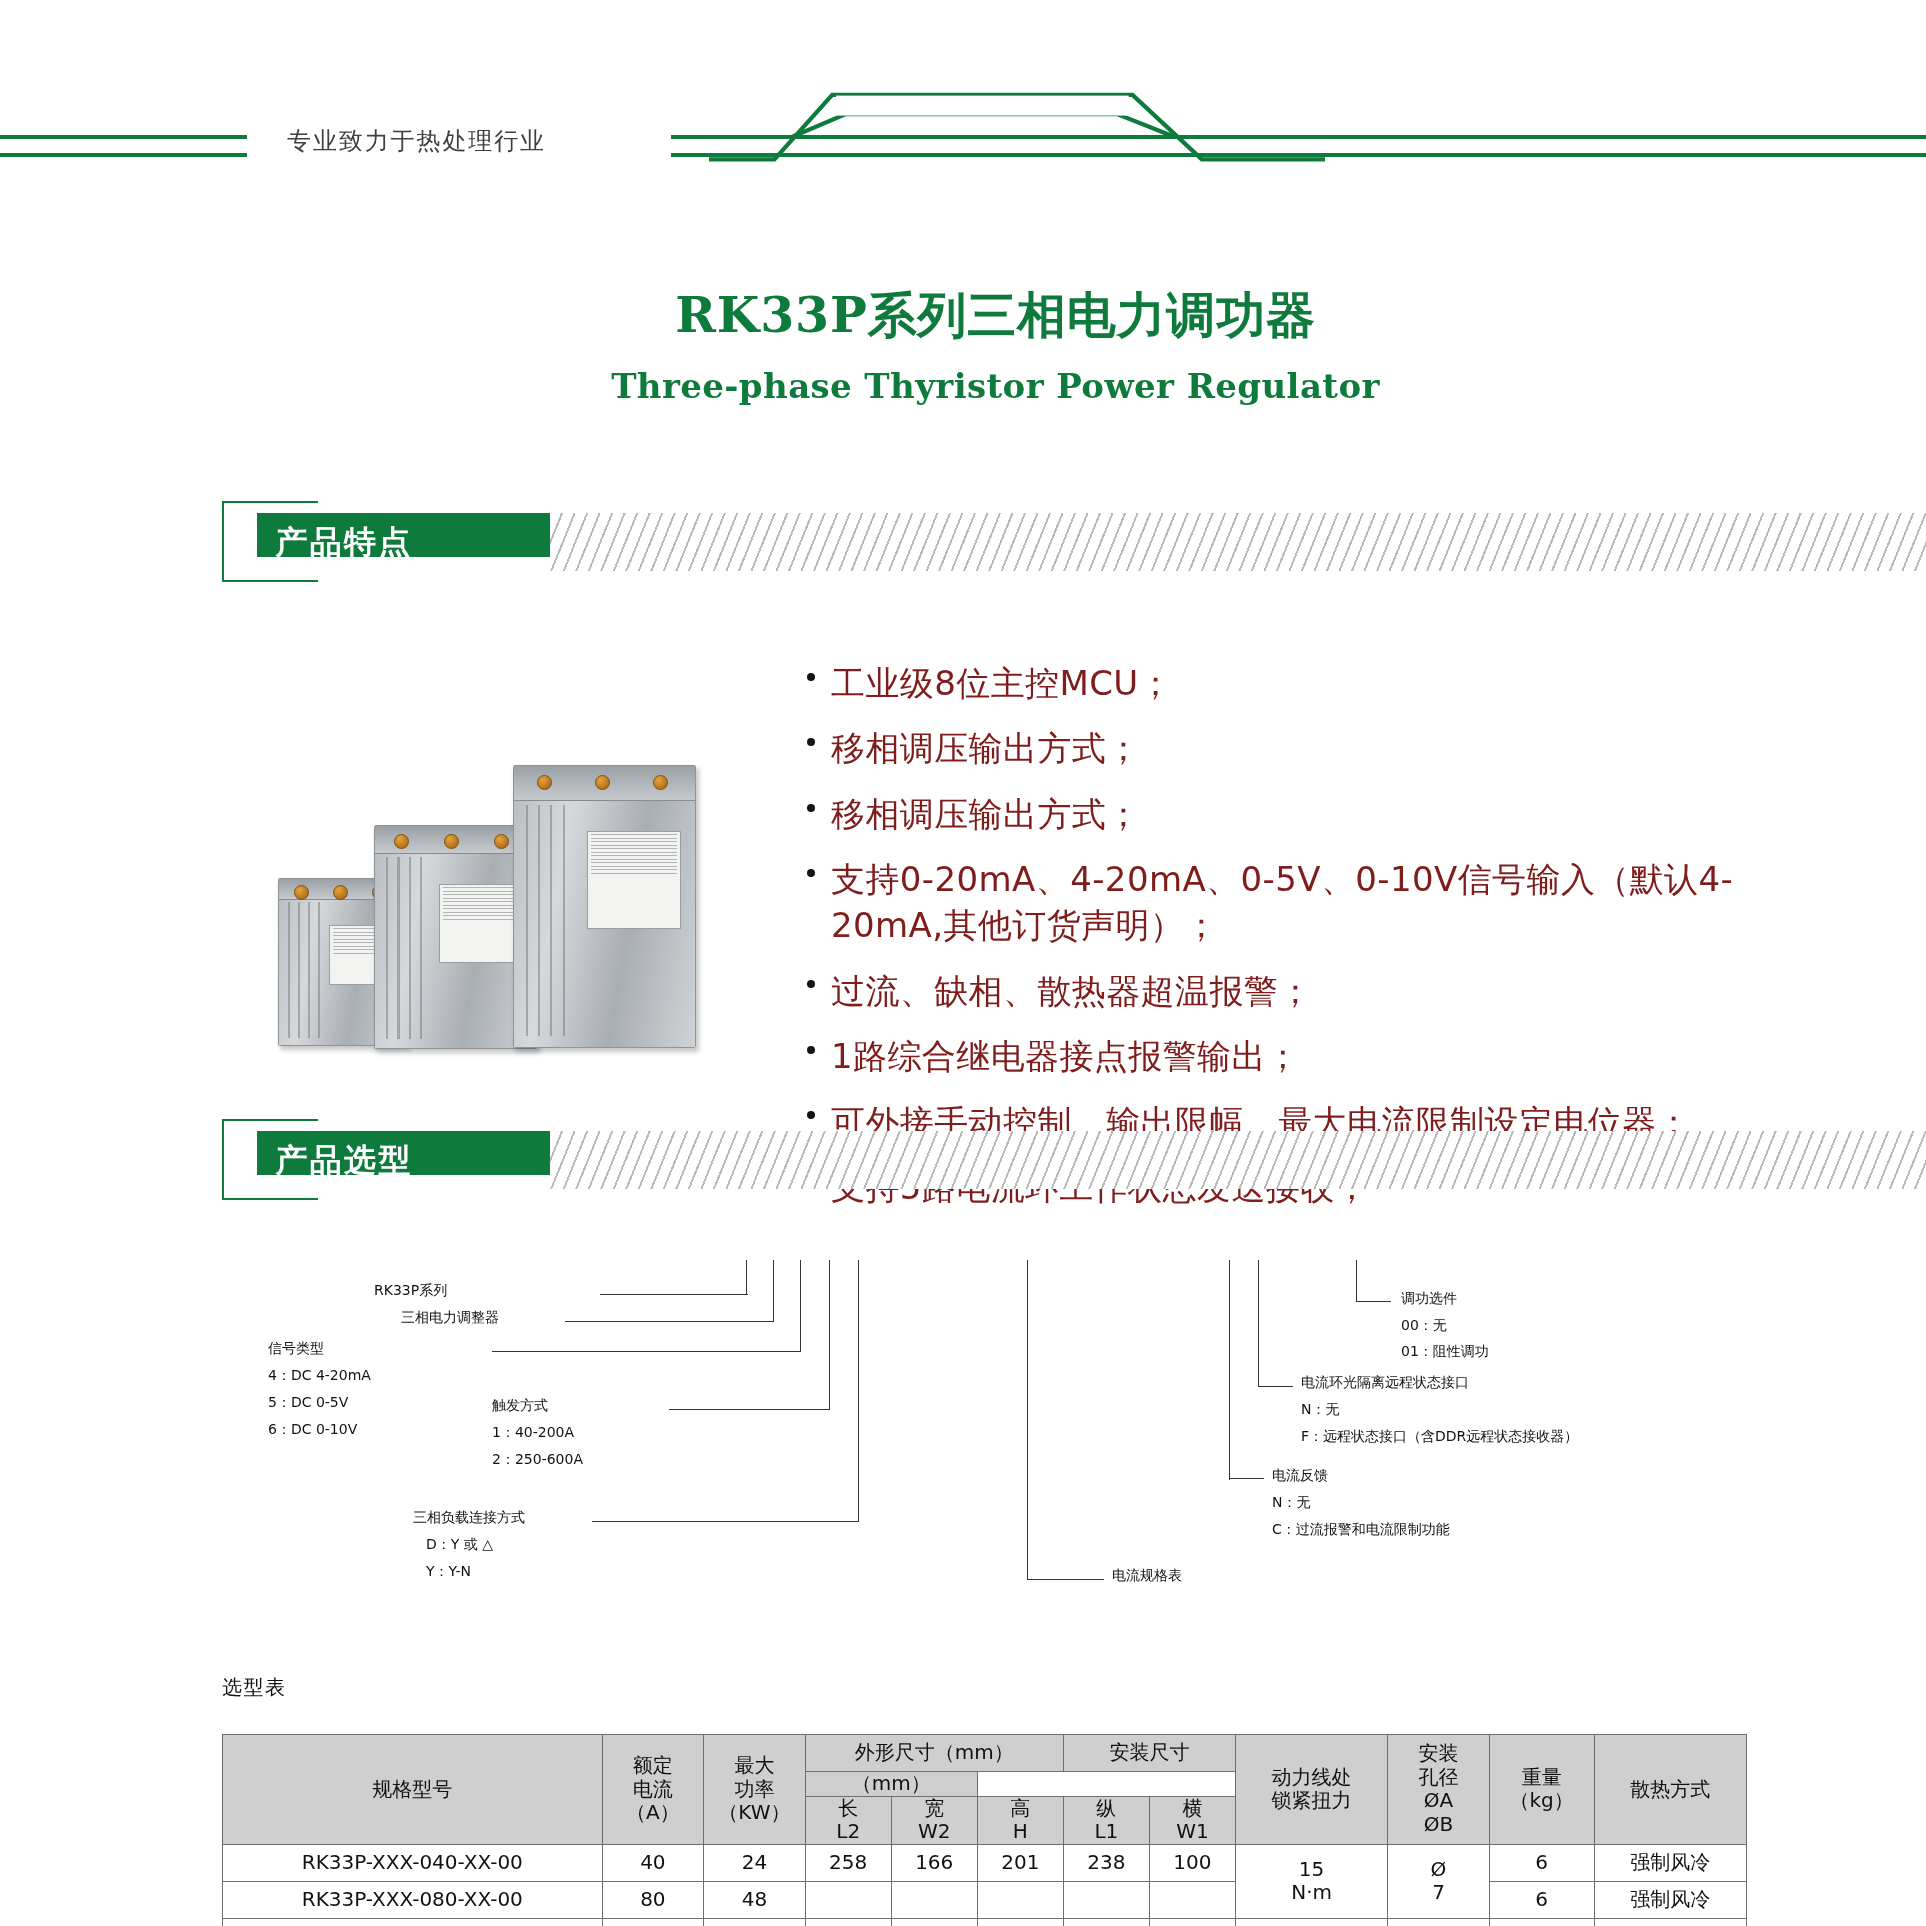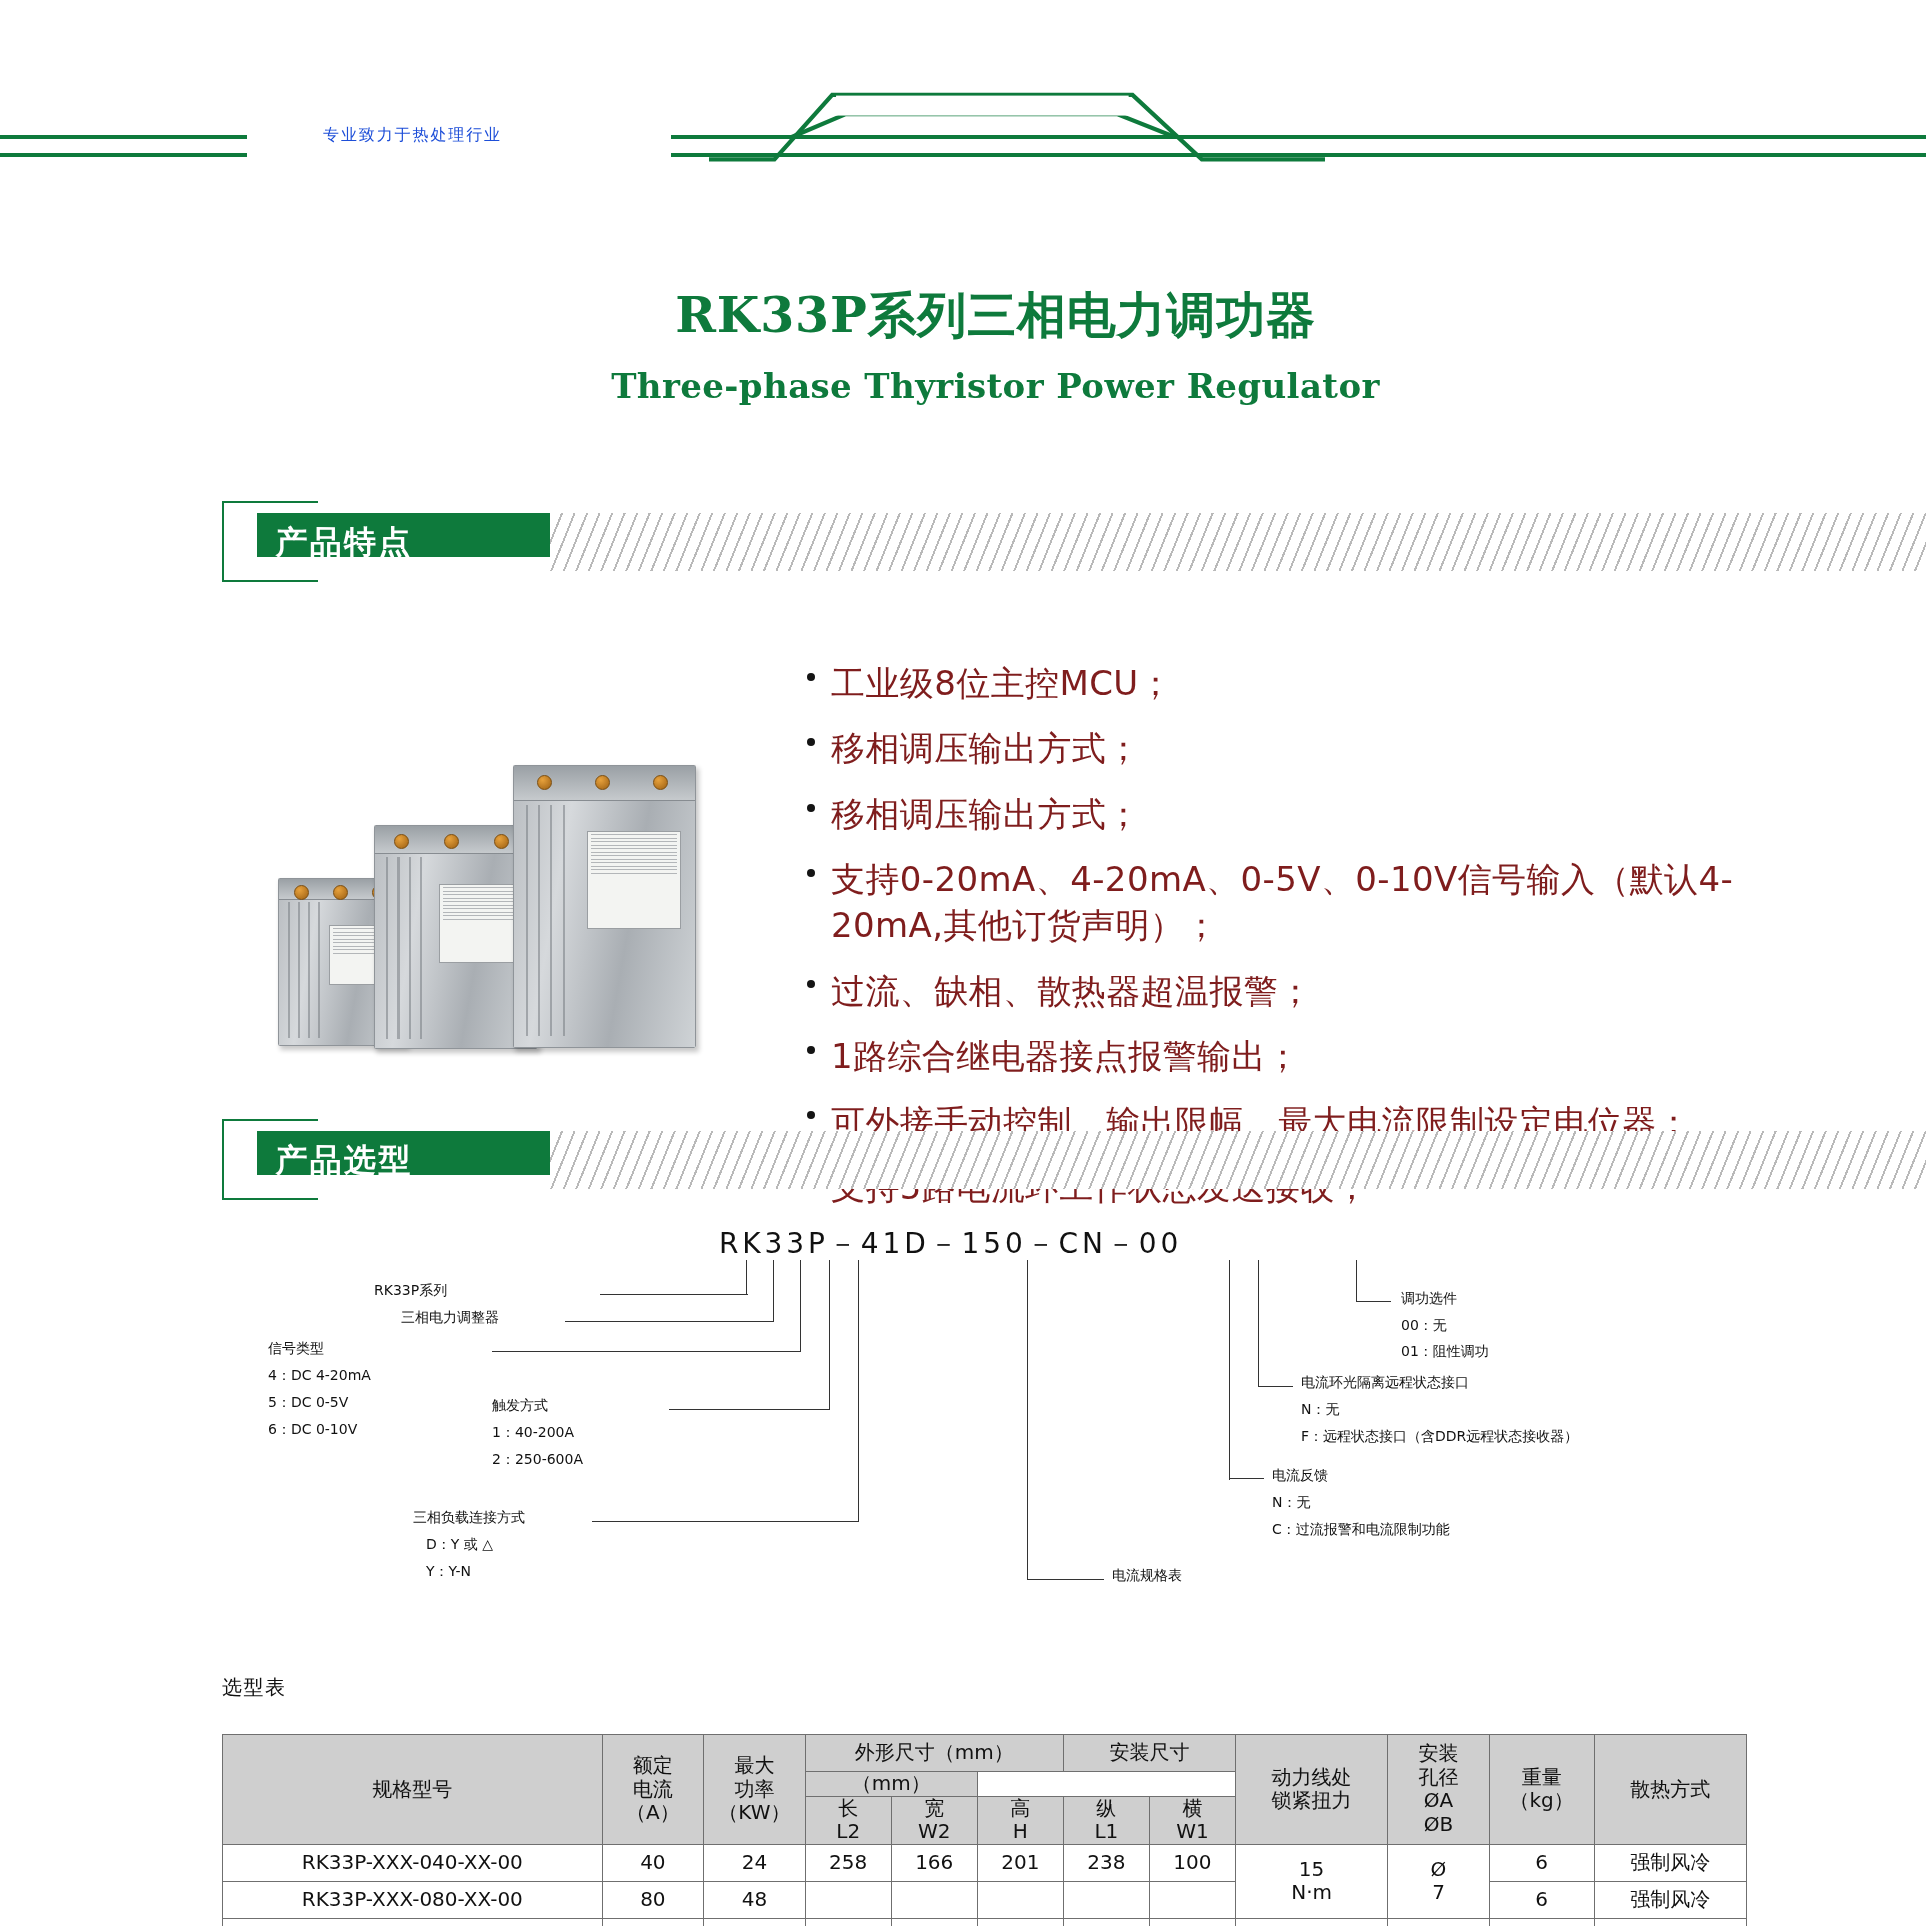--- a/index.html
+++ b/index.html
@@ -44,26 +44,25 @@
     left: 247px;
     top: 116px;
     width: 424px;
     height: 62px;
     background: #ffffff;
   }
   .header-slogan {
     position: absolute;
     left: 287px;
     top: 125px;
-    font-size: 16px;
+    font-size: 24px;
     letter-spacing: 1.9px;
-    color: #1d4ed8;
+    color: #404040;
     font-family: "DejaVu Sans", "Liberation Sans", sans-serif;
     white-space: nowrap;
-    margin-left: 36px;
   }
   .header-shape {
     position: absolute;
     left: 709px;
     top: 91px;
     width: 616px;
     height: 71px;
   }
 
   
@@ -388,21 +387,20 @@
   <div class="feature"><span class="dot"></span><span>支持5路电流环工作状态发送接收；</span></div>
 </div>
 
 <div class="sec" id="sec-select">
   <div class="corner"></div>
   <div class="tab">产品选型</div>
   <div class="hatch"></div>
 </div>
 
 <div class="code-area">
-  <div class="code-line">RK33P－41D－150－CN－00</div>
 
   <div class="vline" style="left:524px; top:35px;  height:35px;"></div>
   <div class="hline" style="left:378px;  top:69px; width:148px;"></div>
 
   <div class="vline" style="left:551px; top:35px;  height:62px;"></div>
   <div class="hline" style="left:343px;  top:96px; width:209px;"></div>
 
   <div class="vline" style="left:578px; top:35px;  height:92px;"></div>
   <div class="hline" style="left:270px;  top:126px; width:309px;"></div>
 

